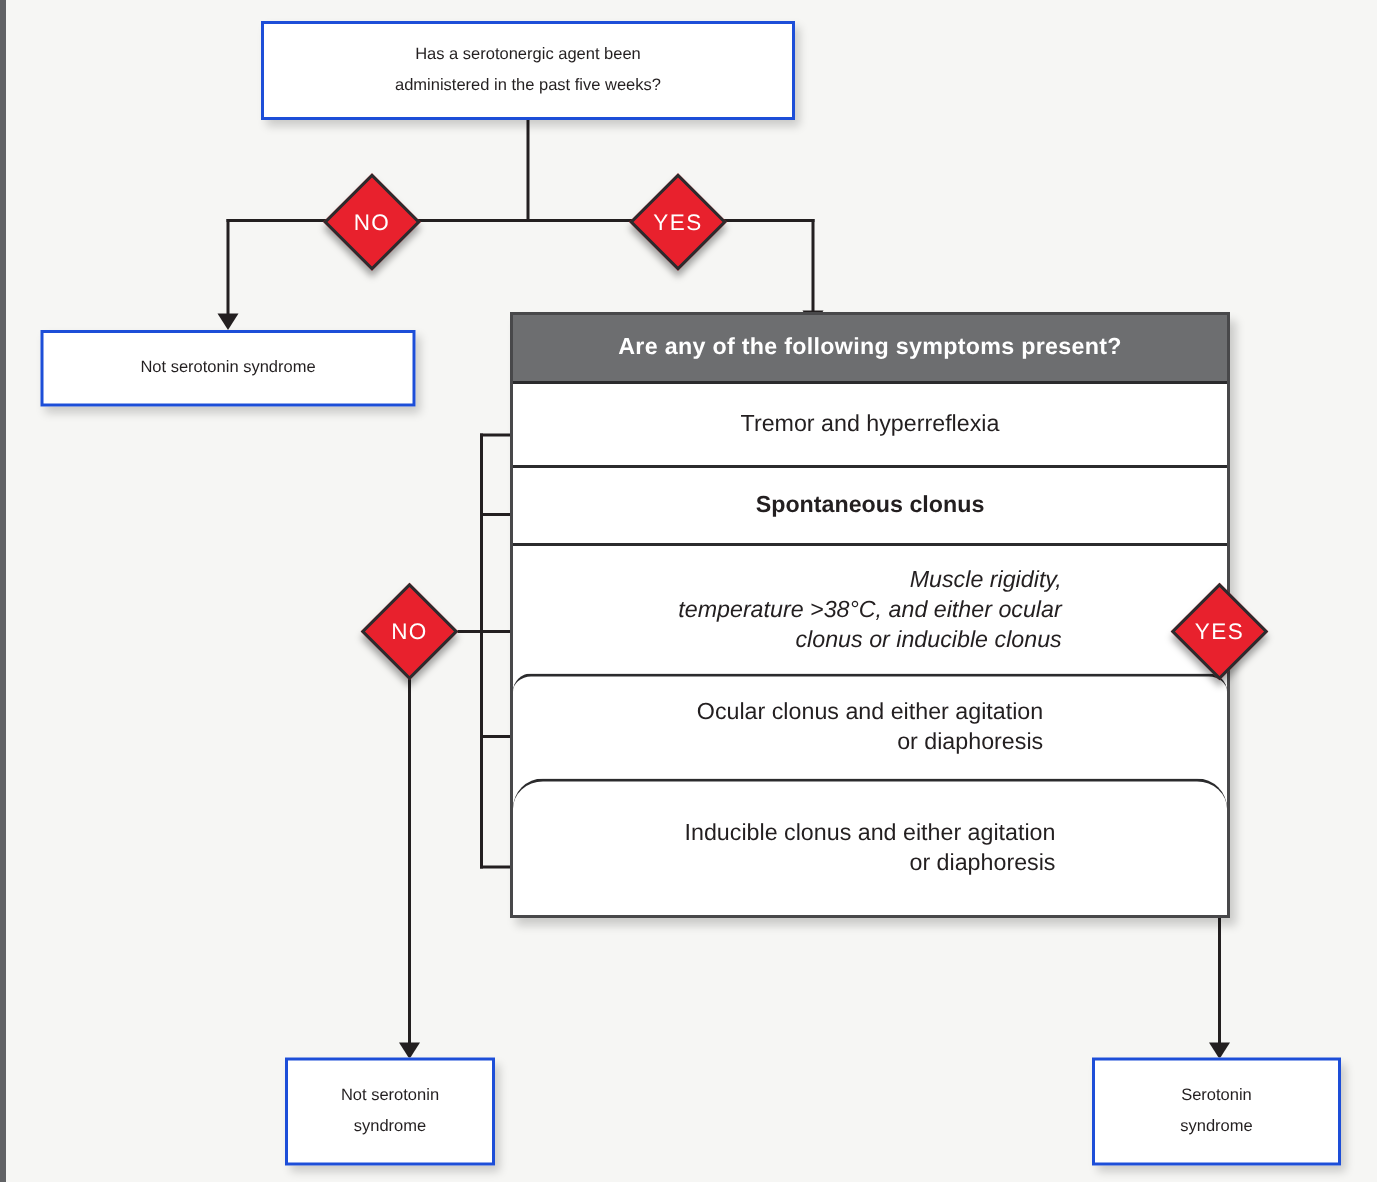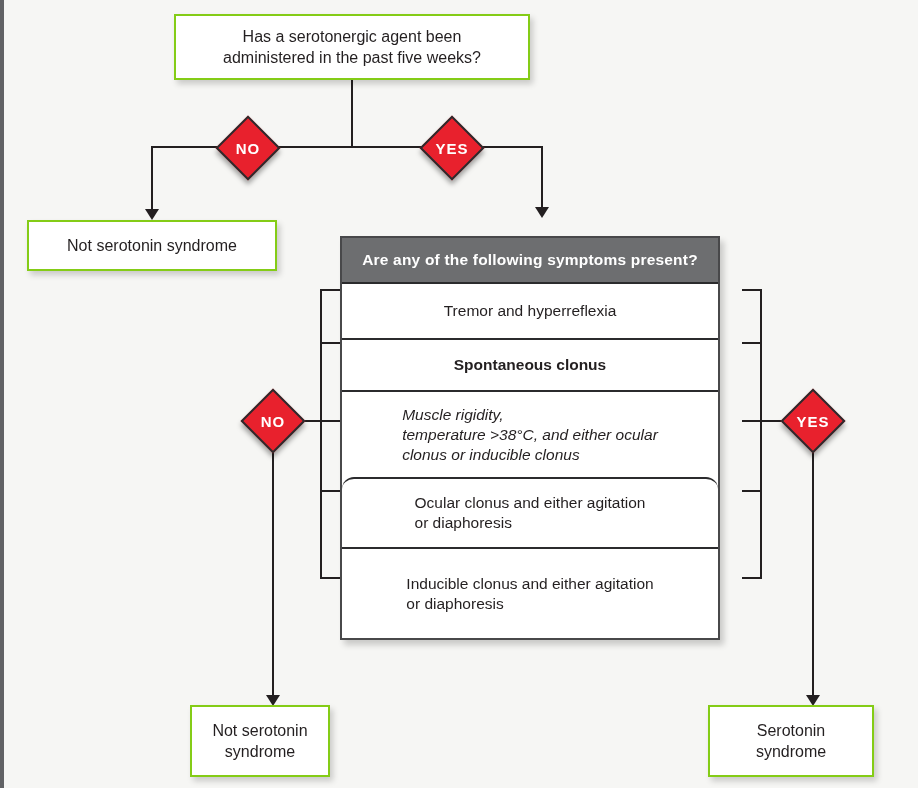--- a/index.html
+++ b/index.html
@@ -14,65 +14,65 @@
   
   .line { position:absolute; background:#231f20; }
   .arrow-down {
     position:absolute; width:0; height:0;
     border-left:7px solid transparent; border-right:7px solid transparent;
     border-top:11px solid #231f20;
   }
 
   
   .node {
-    position:absolute; background:#ffffff; border:2px solid #84cc16;
+    position:absolute; background:#ffffff; border:2px solid #1d4ed8;
     box-shadow:3px 4px 6px rgba(0,0,0,0.18);
     display:flex; align-items:center; justify-content:center;
-    text-align:center; font-size:16px; line-height:21px;
+    text-align:center; font-size:11px; line-height:21px;
     white-space:pre-line; box-sizing:border-box;
   }
   #box-top   { left:174px; top:14px;  width:356px; height:66px; }
   #box-not1  { left:27px;  top:220px; width:250px; height:51px; }
   #box-not2  { left:190px; top:705px; width:140px; height:72px; }
-  #box-ss    { left:708px; top:705px; width:166px; height:72px; }
+  #box-ss    { left:728px; top:705px; width:166px; height:72px; }
 
   
   .panel {
-    position:absolute; left:340px; top:236px; width:380px;
+    position:absolute; left:340px; top:208px; width:480px;
     background:#ffffff; border:2px solid #48484a; box-sizing:border-box;
     box-shadow:4px 5px 6px rgba(0,0,0,0.18);
   }
   .panel-header {
     height:44px; background:#6d6e70; color:#ffffff; font-weight:bold;
     display:flex; align-items:center; justify-content:center;
     font-size:15.5px; letter-spacing:0.2px;
   }
   .panel-row {
     display:flex; align-items:center; justify-content:center;
-    text-align:left; white-space:pre-line;
+    text-align:right; white-space:pre-line;
     font-size:15.5px; line-height:20px;
     border-top:2px solid #2b2b2d; box-sizing:border-box;
   }
   .panel-row:nth-of-type(2) { height:56px; }
   .panel-row:nth-of-type(3) { height:52px;font-weight:bold; }
   .panel-row:nth-of-type(4) { height:87px;font-style:italic; }
   .panel-row:nth-of-type(5) { height:70px;border-radius:12px; }
-  .panel-row:nth-of-type(6) { height:91px; }
+  .panel-row:nth-of-type(6) { height:91px;border-radius:20px; }
 
   
   .diamond { position:absolute; width:68px; height:68px; }
   .diamond .shape {
     position:absolute; left:11px; top:11px; width:46px; height:46px;
     background:#e8212d; border:2px solid #2b2b2d; transform:rotate(45deg);
     box-shadow:3px 3px 5px rgba(0,0,0,0.35); box-sizing:border-box;
   }
   .diamond .label {
     position:absolute; left:0; top:0; right:0; bottom:0;
     display:flex; align-items:center; justify-content:center;
-    color:#ffffff; font-weight:bold; font-size:15px; letter-spacing:1px;
+    color:#ffffff; font-weight:normal; font-size:15px; letter-spacing:1px;
   }
   #d-no1  { left:214px; top:114px; }
   #d-yes1 { left:418px; top:114px; }
   #d-no2  { left:239px; top:387px; }
   #d-yes2 { left:779px; top:387px; }
 </style>
 </head>
 <body>
 
 <div class="stage">

